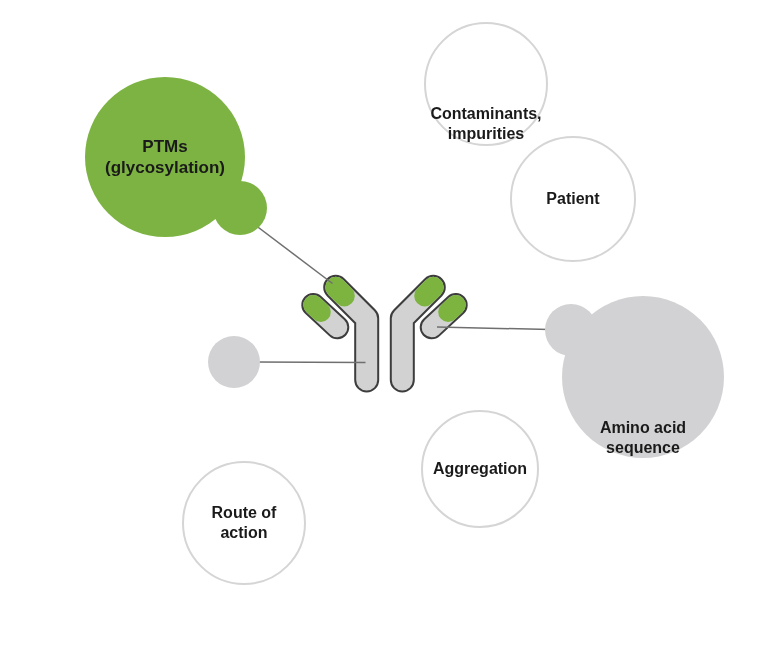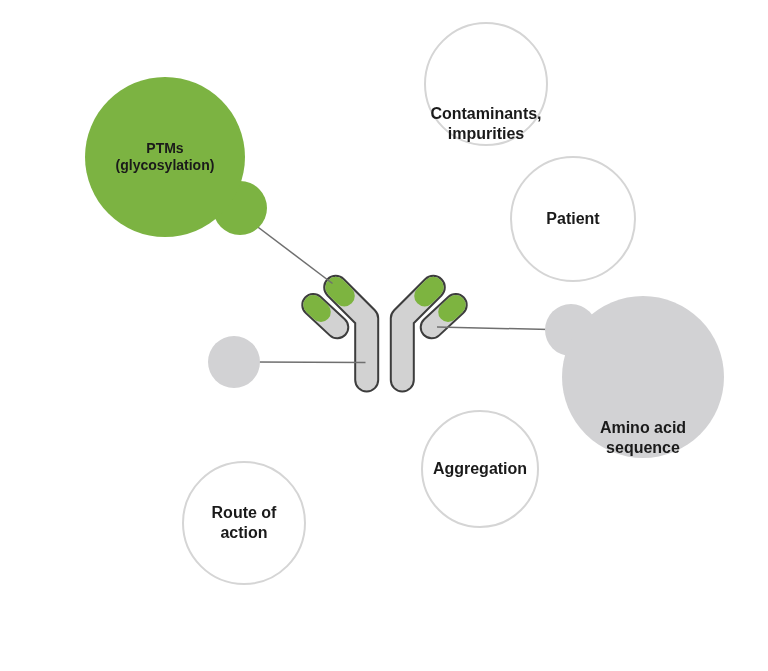--- a/index.html
+++ b/index.html
@@ -37,25 +37,25 @@
     line-height:1.25;
     white-space:pre-line;
   }
   .node.green{background:var(--green);}
   .node.gray{background:var(--gray);}
   .node.outline{background:#fff;border:2px solid var(--outline-circle);}
   .bubble.green{background:var(--green);}
   .bubble.gray{background:var(--gray);}
 
   
-  #node-ptms        {left:85px;  top:77px;  width:160px; height:160px; font-size:14px;}
+  #node-ptms        {left:85px;  top:77px;  width:160px; height:160px; font-size:17px;}
   #bubble-ptms      {left:213px; top:181px; width:54px;  height:54px;}
   #node-route       {left:283px; top:95px;  width:122px; height:122px;}
   #node-contaminants{left:424px; top:22px;  width:124px; height:124px;align-items:flex-end;}
-  #node-patient     {left:510px; top:156px; width:126px; height:126px;text-align:right;}
+  #node-patient     {left:510px; top:136px; width:126px; height:126px;text-align:right;}
   #node-chemical    {left:66px;  top:275px; width:168px; height:168px;}
   #bubble-chemical  {left:208px; top:336px; width:52px;  height:52px;}
   #node-amino       {left:562px; top:296px; width:162px; height:162px;align-items:flex-end;}
   #bubble-amino     {left:545px; top:304px; width:52px;  height:52px;}
   #node-aggregation {left:421px; top:410px; width:118px; height:118px;}
   #node-mode        {left:182px; top:461px; width:124px; height:124px;}
   #node-formulation {left:323px; top:527px; width:126px; height:126px;}
 
   
   .ab-dark{stroke:var(--ab-outline);fill:none;stroke-linecap:round;stroke-linejoin:round;}

